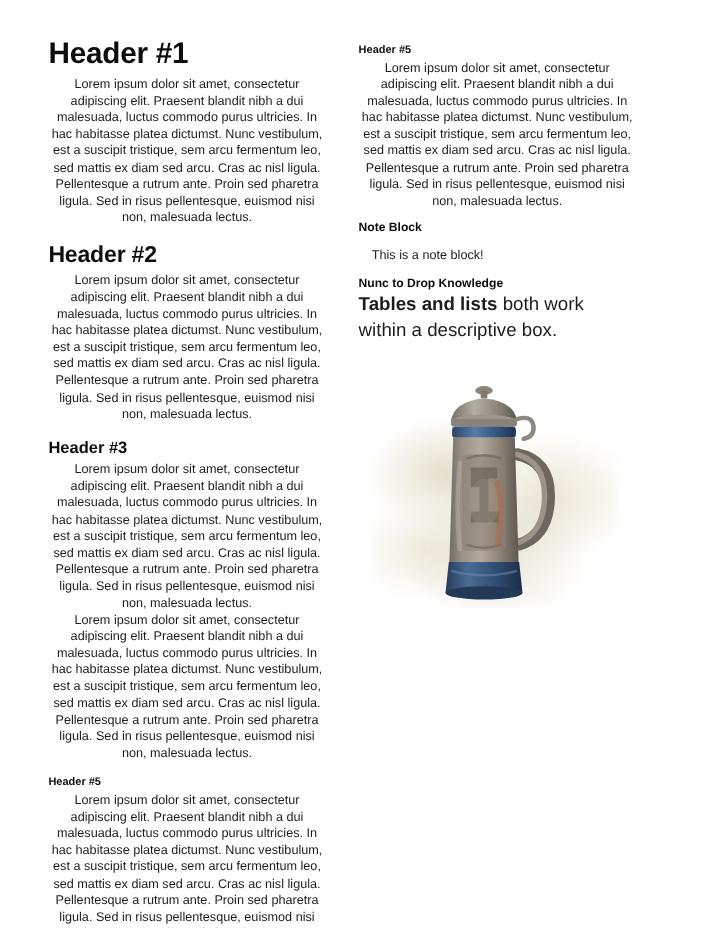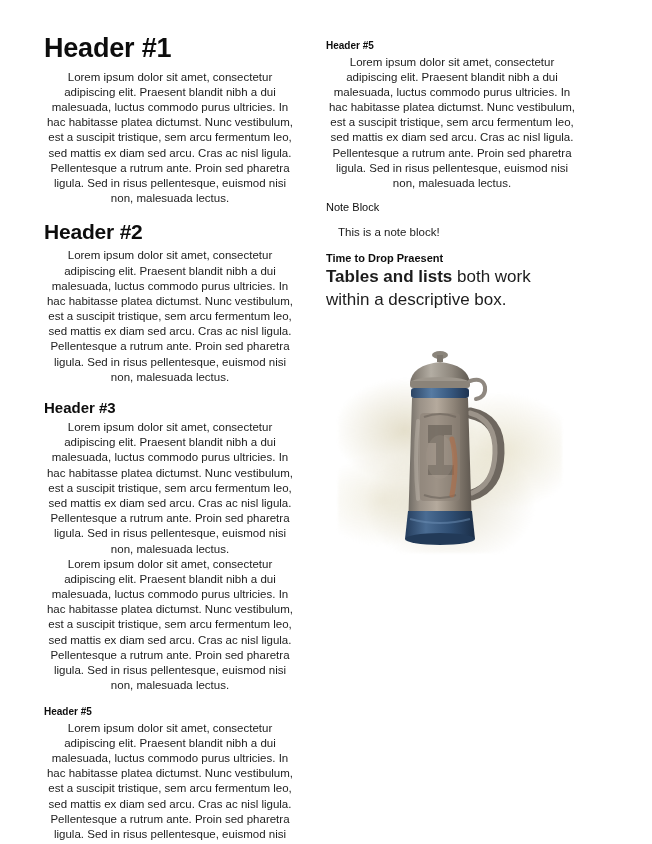--- a/index.html
+++ b/index.html
@@ -84,21 +84,21 @@
   p.body {
     font-size: 11.5px;
     line-height: 1.32;
     margin: 0;
     color: #1c1c1c;
     text-align: center;
   }
 
   .note-title {
     font-size: 11px;
-    font-weight: normal;
+    font-weight: bold;
     margin: 10px 0 1px 0;
     color: #0d0d0d;
   }
   .note-text {
     font-size: 11.5px;
     line-height: 1.32;
     margin: 12px;
     color: #1c1c1c;
   }
   .drop-title {
@@ -176,21 +176,21 @@
     </div>
 
     <div class="col col-right">
 
       <h5 class="h5 first">Header #5</h5>
       <p class="body">Lorem ipsum dolor sit amet, consectetur adipiscing elit. Praesent blandit nibh a dui malesuada, luctus commodo purus ultricies. In hac habitasse platea dictumst. Nunc vestibulum, est a suscipit tristique, sem arcu fermentum leo, sed mattis ex diam sed arcu. Cras ac nisl ligula. Pellentesque a rutrum ante. Proin sed pharetra ligula. Sed in risus pellentesque, euismod nisi non, malesuada lectus.</p>
 
       <div class="note-title">Note Block</div>
       <p class="note-text">This is a note block!</p>
 
-      <div class="drop-title">Time to Drop Praesent</div>
+      <div class="drop-title">Nunc to Drop Knowledge</div>
       <p class="tables-line"><b>Tables and lists</b><span> both work within a descriptive box.</span></p>
 
       <div class="illustration">
         <div class="stain"></div>
         <svg class="stein-svg" viewBox="0 0 140 240">
           <defs>
             <linearGradient id="bodyGrad" x1="0" y1="0" x2="1" y2="0">
               <stop offset="0%" stop-color="#6f6a63"></stop>
               <stop offset="18%" stop-color="#9a9187"></stop>
               <stop offset="45%" stop-color="#b5aa9d"></stop>

